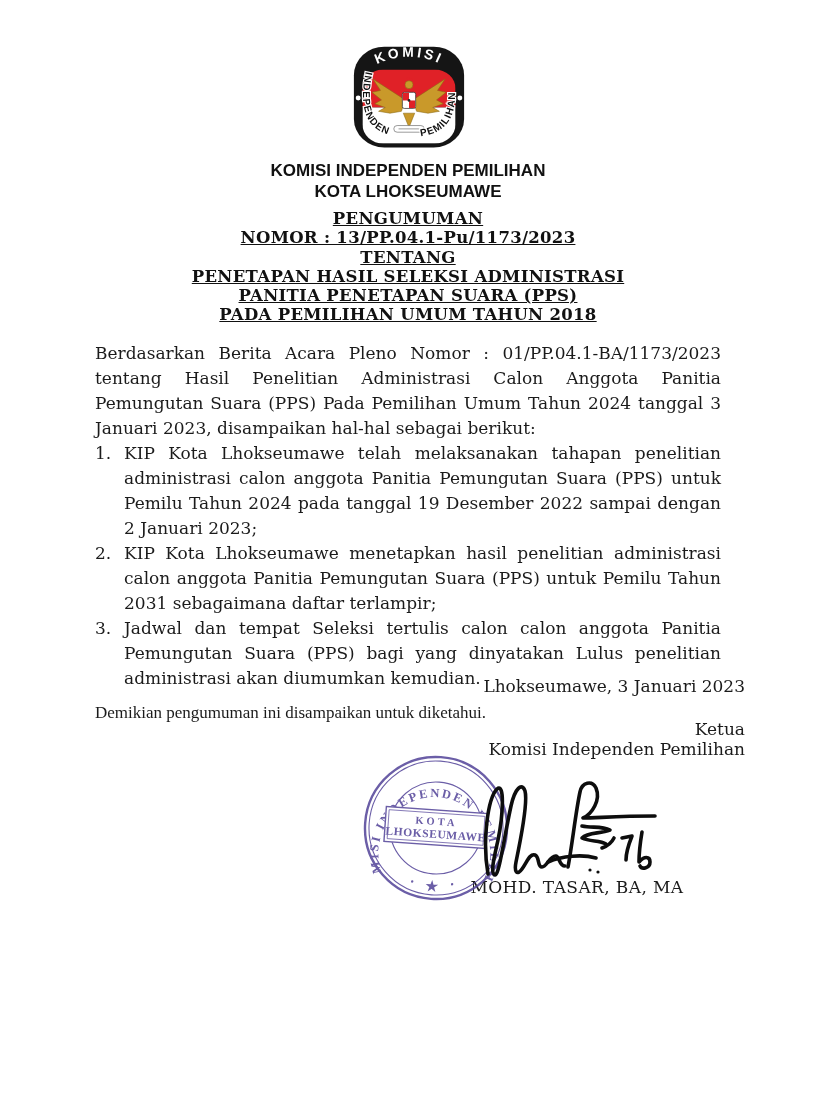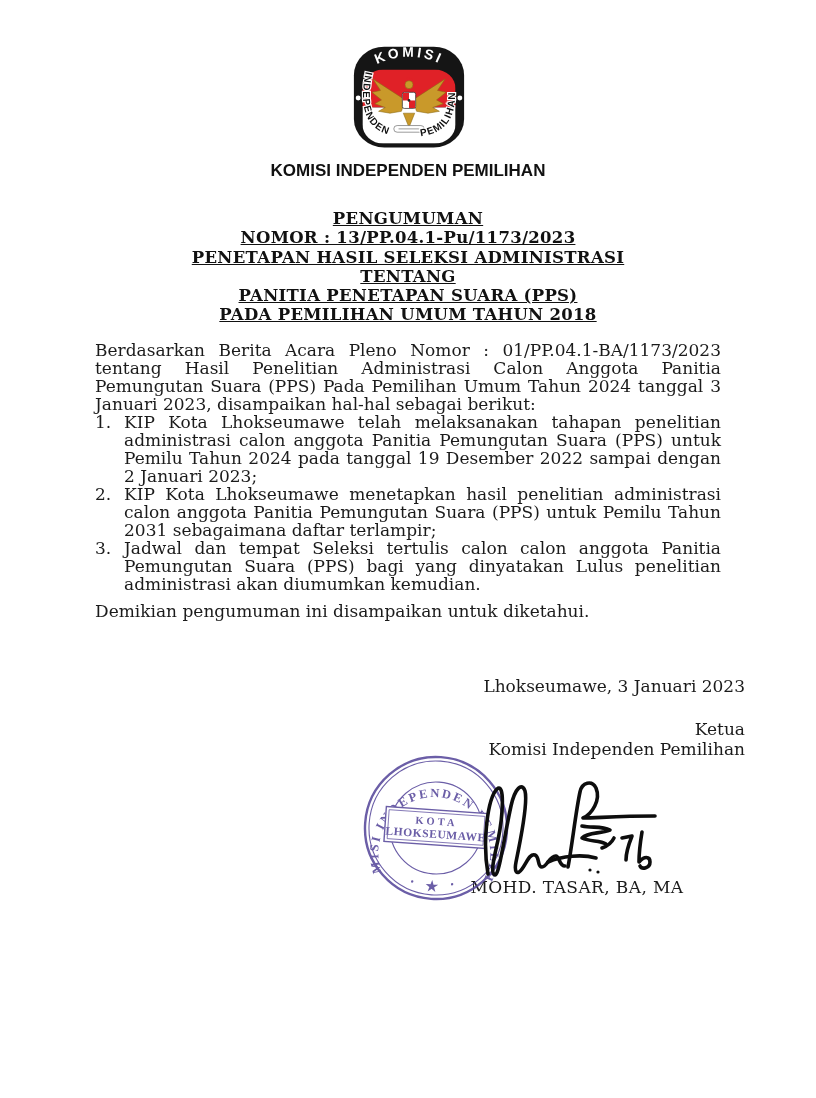--- a/index.html
+++ b/index.html
@@ -19,28 +19,28 @@
   }
   .doc-title {
     position:absolute; top:209px; left:0; width:816px; text-align:center;
     font-family:"DejaVu Serif", serif; font-weight:bold;
     font-size:16.5px; line-height:19.3px; color:#111; letter-spacing:0.3px;text-decoration:underline;
   }
 
   
   .content {
     position:absolute; top:341px; left:95px; width:626px;
-    font-size:17px; line-height:18px;
+    font-size:17px; line-height:25px;
   }
   .intro { text-align:justify; margin:0; }
   .items { margin:0; padding:0; list-style:none; }
   .item  { display:flex; }
   .item .num  { width:29px; flex:none; }
   .item .txt  { flex:1; text-align:justify; }
-  .closing { margin:9px 0 8px 0; }
+  .closing { margin:9px 0 8px 0;font-family:Liberation Serif, serif; }
 
   
   .sig-col {
     position:absolute; top:676px; left:409px; width:336px; text-align:right;
     font-size:17px; line-height:20.5px;
   }
   .sig-gap { height:22px; }
   .sig-name {
     position:absolute; top:877px; left:409px; width:336px; text-align:center;
     font-size:17px; letter-spacing:0.4px;
@@ -100,27 +100,28 @@
         <textPath href="#sideArc" startOffset="1%">INDEPENDEN</textPath>
       </text>
       <text font-size="10.5" fill="#111" stroke="#ffffff" stroke-width="2.4" paint-order="stroke" letter-spacing="1">
         <textPath href="#sideArc" startOffset="56%">PEMILIHAN</textPath>
       </text>
     </svg>
   </div>
 
   <div class="org-header">
     <div>KOMISI INDEPENDEN PEMILIHAN</div>
+    <div>KOTA LHOKSEUMAWE</div>
   </div>
 
   <div class="doc-title">
     <div>PENGUMUMAN</div>
     <div>NOMOR : 13/PP.04.1-Pu/1173/2023</div>
+    <div>TENTANG</div>
     <div>PENETAPAN HASIL SELEKSI ADMINISTRASI</div>
-    <div>TENTANG</div>
     <div>PANITIA PENETAPAN SUARA (PPS)</div>
     <div>PADA PEMILIHAN UMUM TAHUN 2018</div>
   </div>
 
   <div class="content">
     <p class="intro">Berdasarkan Berita Acara Pleno Nomor : 01/PP.04.1-BA/1173/2023 tentang Hasil Penelitian Administrasi Calon Anggota Panitia Pemungutan Suara (PPS) Pada Pemilihan Umum Tahun 2024 tanggal 3 Januari 2023, disampaikan hal-hal sebagai berikut:</p>
     <div class="items">
       <div class="item">
         <span class="num">1.</span>
         <div class="txt">KIP Kota Lhokseumawe telah melaksanakan tahapan penelitian administrasi calon anggota Panitia Pemungutan Suara (PPS) untuk Pemilu Tahun 2024 pada tanggal 19 Desember 2022 sampai dengan 2 Januari 2023;</div>

